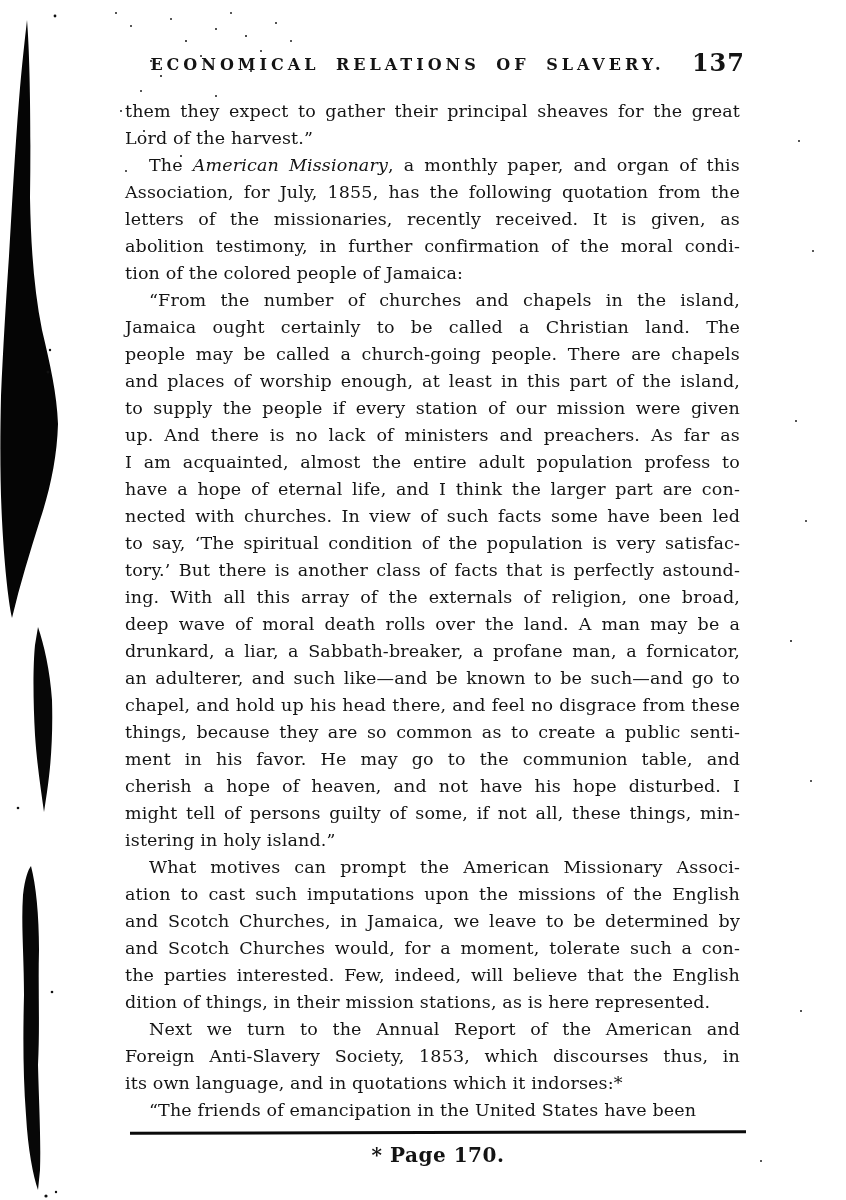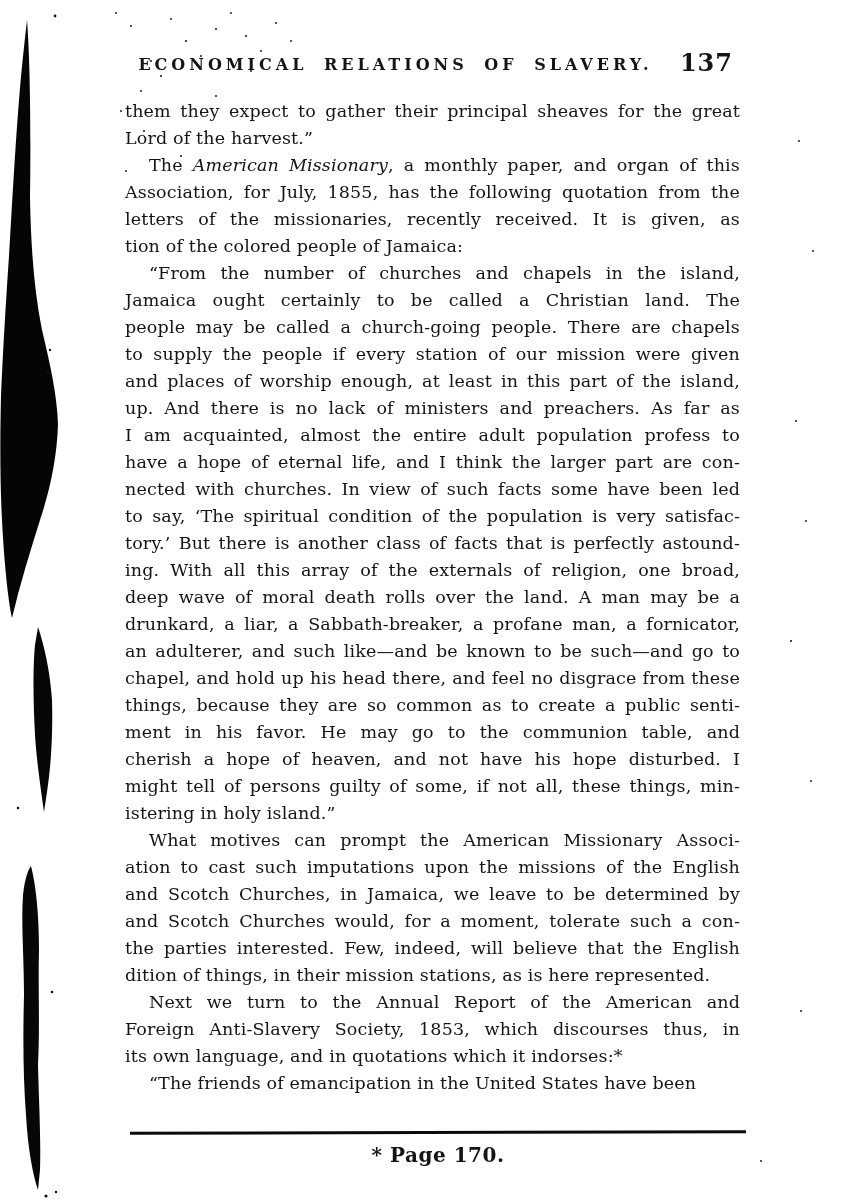--- a/index.html
+++ b/index.html
@@ -8,21 +8,21 @@
     position:relative;
     background:#ffffff;
     font-family:"DejaVu Serif", serif;
     color:#141414;
     overflow:hidden;
   }
 
   
   .running-head {
     position:absolute;
-    left:118px; top:52px;
+    left:130px; top:52px;
     width:615px;
     height:30px;
     text-decoration:underline;
   }
   .head-title {
     position:absolute;
     left:0; right:60px; top:3px;
     text-align:center;
     font-size:16px;
     font-weight:700;
@@ -146,28 +146,29 @@
 
 <div class="text-block" id="text-block">
     <div>
       <div class="line">them they expect to gather their principal sheaves for the great</div>
       <div class="line lastline">Lord of the harvest.”</div>
     </div>
     <div>
       <div class="line indent"><span>The </span><span class="italic">American Missionary</span><span>, a monthly paper, and organ of this</span></div>
       <div class="line">Association, for July, 1855, has the following quotation from the</div>
       <div class="line">letters of the missionaries, recently received. It is given, as</div>
+      <div class="line">abolition testimony, in further confirmation of the moral condi-</div>
       <div class="line lastline">tion of the colored people of Jamaica:</div>
     </div>
     <div>
       <div class="line indent">“From the number of churches and chapels in the island,</div>
       <div class="line">Jamaica ought certainly to be called a Christian land. The</div>
       <div class="line">people may be called a church-going people. There are chapels</div>
+      <div class="line">and places of worship enough, at least in this part of the island,</div>
       <div class="line">to supply the people if every station of our mission were given</div>
-      <div class="line">and places of worship enough, at least in this part of the island,</div>
       <div class="line">up. And there is no lack of ministers and preachers. As far as</div>
       <div class="line">I am acquainted, almost the entire adult population profess to</div>
       <div class="line">have a hope of eternal life, and I think the larger part are con-</div>
       <div class="line">nected with churches. In view of such facts some have been led</div>
       <div class="line">to say, ‘The spiritual condition of the population is very satisfac-</div>
       <div class="line">tory.’ But there is another class of facts that is perfectly astound-</div>
       <div class="line">ing. With all this array of the externals of religion, one broad,</div>
       <div class="line">deep wave of moral death rolls over the land. A man may be a</div>
       <div class="line">drunkard, a liar, a Sabbath-breaker, a profane man, a fornicator,</div>
       <div class="line">an adulterer, and such like—and be known to be such—and go to</div>

